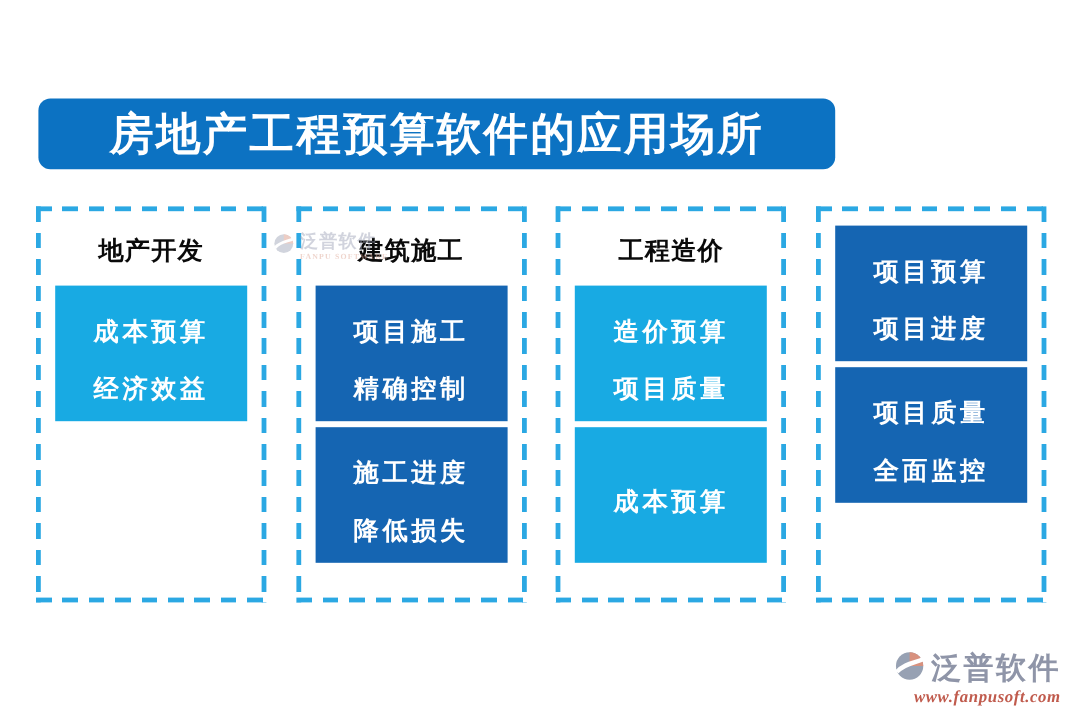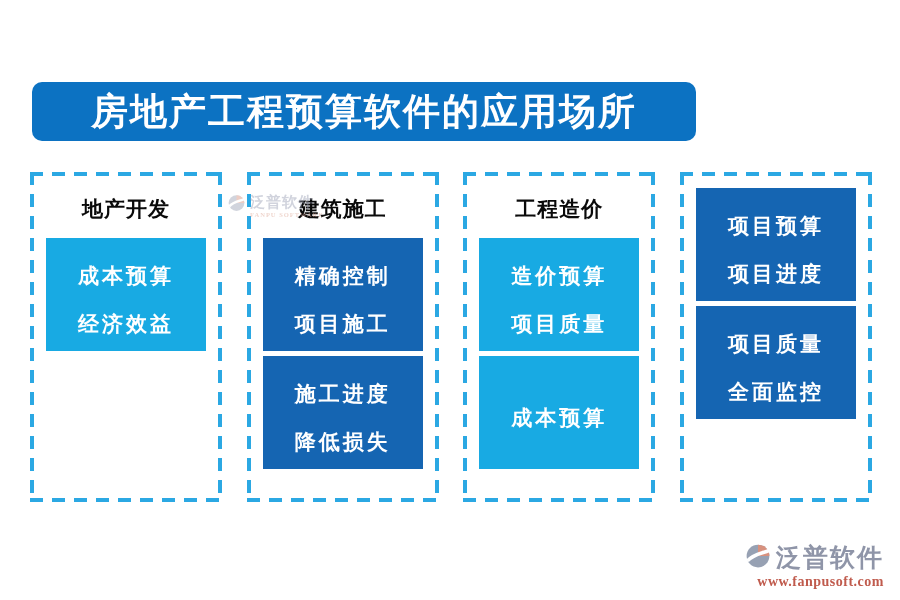--- a/index.html
+++ b/index.html
@@ -77,21 +77,21 @@
     position:absolute;right:16px;bottom:10px;
     display:flex;flex-direction:column;align-items:flex-end;
   }
   .brand-row{display:flex;align-items:center;gap:4px;}
   .brand-name{
     font-size:25px;font-weight:bold;color:var(--brand-gray);
     letter-spacing:2px;line-height:28px;
   }
   .brand-url{
     font-size:14px;font-weight:bold;color:var(--brand-red);
-    letter-spacing:0.5px;margin-top:1px;
+    letter-spacing:0.5px;margin-top:1px;font-style:italic;
   }
   .swirl{display:inline-block;}
 </style>
 </head>
 <body>
 
 <div class="banner">房地产工程预算软件的应用场所</div>
 
 <div class="columns">
 
@@ -102,22 +102,22 @@
         <span>成本预算</span>
         <span>经济效益</span>
       </div>
     </div>
   </section>
 
   <section class="col">
     <div class="col-header">建筑施工</div>
     <div class="boxes">
       <div class="box dark">
+        <span>项目施工</span>
         <span>精确控制</span>
-        <span>项目施工</span>
       </div>
       <div class="box dark">
         <span>施工进度</span>
         <span>降低损失</span>
       </div>
     </div>
   </section>
 
   <section class="col">
     <div class="col-header">工程造价</div>

